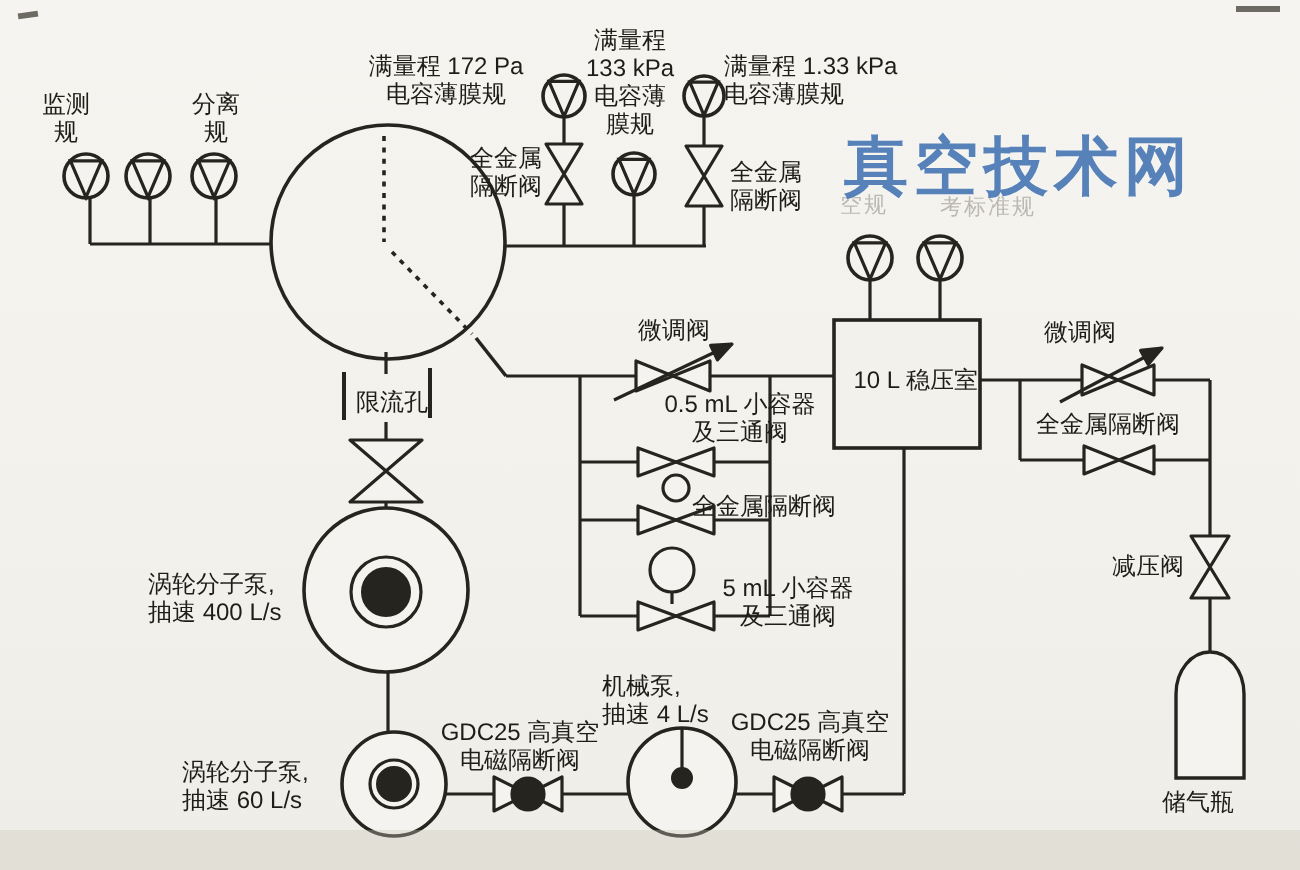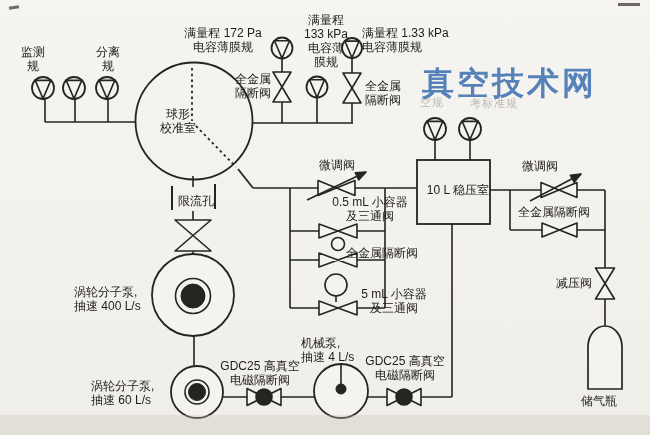--- a/index.html
+++ b/index.html
@@ -155,32 +155,30 @@
 
     <path d="M588,389 L588,347 A17,21 0 0 1 622,347 L622,389 Z" fill="#f4f3ef" stroke="#26241f" stroke-width="1.7"></path>
   </svg>
 
   <div class="lbl" style="left:12px;top:45px;width:42px;text-align:center">监测
 规</div>
   <div class="lbl" style="left:88px;top:45px;width:40px;text-align:center">分离
 规</div>
   <div class="lbl" style="left:180px;top:26px;width:86px;text-align:center">满量程 172 Pa
 电容薄膜规</div>
-  <div class="lbl" style="left:302px;top:13px;width:48px;text-align:center">满量程
+  <div class="lbl" style="left:291px;top:13px;width:48px;text-align:center">满量程
 133 kPa
 电容薄
 膜规</div>
   <div class="lbl" style="left:233px;top:72px;width:40px;text-align:center">全金属
 隔断阀</div>
   <div class="lbl" style="left:362px;top:26px;width:96px;text-align:left">满量程 1.33 kPa
 电容薄膜规</div>
   <div class="lbl" style="left:362px;top:79px;width:42px;text-align:center">全金属
 隔断阀</div>
-  <div class="lbl" style="left:140px;top:107px;width:76px;text-align:center">球形
-校准室</div>
   <div class="lbl" style="left:175px;top:194px;width:42px;text-align:center">限流孔</div>
   <div class="lbl" style="left:74px;top:285px;width:78px;text-align:left">涡轮分子泵,
 抽速 400 L/s</div>
   <div class="lbl" style="left:315px;top:158px;width:44px;text-align:center">微调阀</div>
   <div class="lbl" style="left:323px;top:195px;width:94px;text-align:center">0.5 mL 小容器
 及三通阀</div>
   <div class="lbl" style="left:346px;top:246px;width:86px;text-align:left">全金属隔断阀</div>
   <div class="lbl" style="left:351px;top:287px;width:86px;text-align:center">5 mL 小容器
 及三通阀</div>
   <div class="lbl" style="left:419px;top:183px;width:70px;text-align:right">10 L 稳压室</div>

